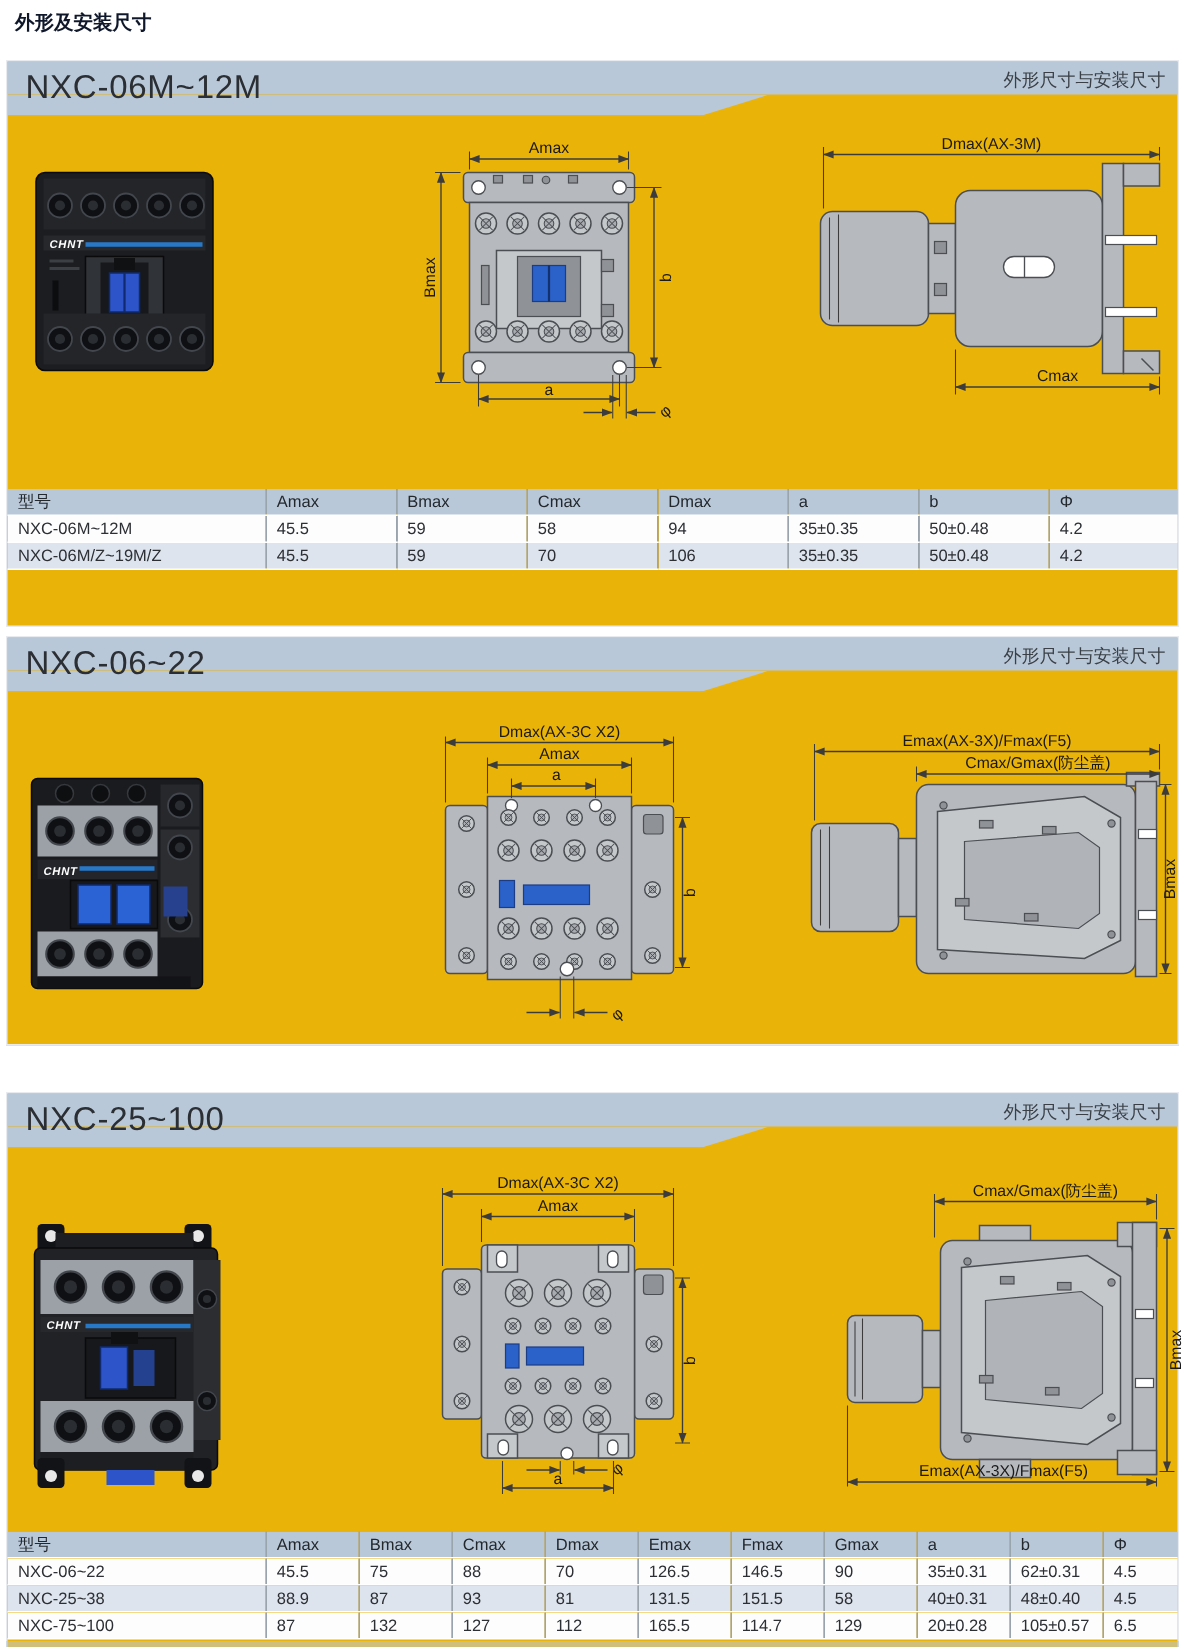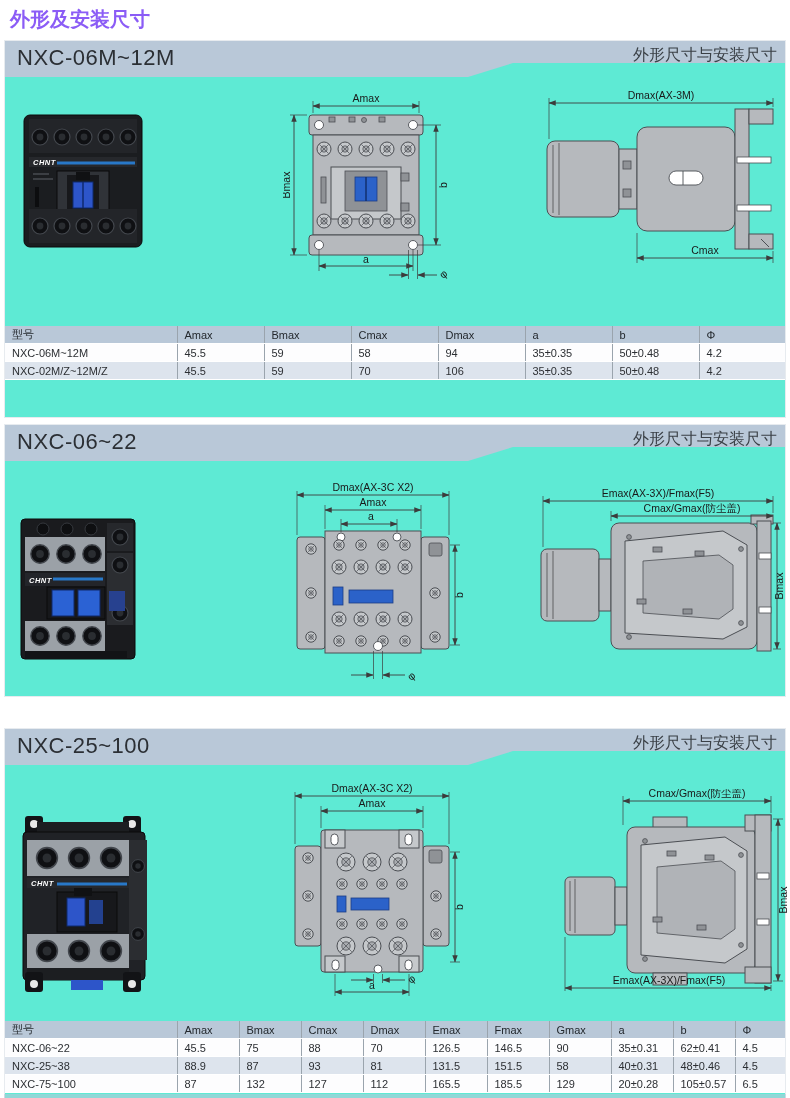--- a/index.html
+++ b/index.html
@@ -1,28 +1,28 @@
 <!DOCTYPE html>
 <html><head>
 <meta charset="utf-8">
 <style>
   :root{ --bar:#b9c8d8; --rowalt:#dde4ed; --ink:#1d1d1d; }
   html,body{margin:0;padding:0;}
   body{
     width:790px;height:1098px;position:relative;background:#fff;overflow:hidden;
     font-family:"Liberation Sans","DejaVu Sans",sans-serif;color:#1d1d1d;
   }
-  .page-title{position:absolute;left:10px;top:6px;font-size:20px;font-weight:bold;color:#8b5cf6;}
-  .section{position:absolute;left:4px;width:782px;background:#5eead4;border:1px solid #e7ebef;box-sizing:border-box;}
+  .page-title{position:absolute;left:10px;top:6px;font-size:13px;font-weight:bold;color:#0f172a;}
+  .section{position:absolute;left:4px;width:782px;background:#eab308;border:1px solid #e7ebef;box-sizing:border-box;}
   .sec-hd{position:relative;height:36px;}
   .sec-strip{position:absolute;left:0;right:0;top:0;height:22px;background:var(--bar);}
   .sec-tab{position:absolute;left:0;top:22px;width:508px;height:14px;background:var(--bar);
            clip-path:polygon(0 0,100% 0,calc(100% - 45px) 100%,0 100%);}
   .sec-title{position:absolute;left:12px;top:4px;font-size:22px;color:#2b2f34;letter-spacing:.5px;white-space:nowrap;}
-  .sec-note{position:absolute;right:8px;top:4px;font-size:16px;color:#3a4046;}
+  .sec-note{position:absolute;right:8px;top:4px;font-size:12px;color:#3a4046;}
   .abs{position:absolute;}
   table.tbl{position:absolute;left:0;width:780px;border-collapse:collapse;table-layout:fixed;font-size:11px;color:#2c2f33;}
   .tbl th,.tbl td{height:17px;padding:0 2px 0 7px;text-align:left;font-weight:normal;white-space:nowrap;overflow:hidden;
                   border-left:1px solid #9aa4ad;border-bottom:1px solid #fff;}
   .tbl th:first-child,.tbl td:first-child{border-left:none;}
   .tbl thead th{background:var(--bar);color:#23282d;}
   .tbl tbody tr:nth-child(odd) td{background:#fdfdfe;}
   .tbl tbody tr:nth-child(even) td{background:var(--rowalt);}
   .bottom-cut{position:absolute;left:4px;top:1094px;width:782px;height:4px;background:var(--bar);opacity:.55;}
   
@@ -211,21 +211,21 @@
           <td>NXC-06M~12M</td>
           <td>45.5</td>
           <td>59</td>
           <td>58</td>
           <td>94</td>
           <td>35±0.35</td>
           <td>50±0.48</td>
           <td>4.2</td>
         </tr>
         <tr>
-          <td>NXC-02M/Z~12M/Z</td>
+          <td>NXC-06M/Z~19M/Z</td>
           <td>45.5</td>
           <td>59</td>
           <td>70</td>
           <td>106</td>
           <td>35±0.35</td>
           <td>50±0.48</td>
           <td>4.2</td>
         </tr>
       </tbody>
     </table>
@@ -528,44 +528,44 @@
         <tr>
           <td>NXC-06~22</td>
           <td>45.5</td>
           <td>75</td>
           <td>88</td>
           <td>70</td>
           <td>126.5</td>
           <td>146.5</td>
           <td>90</td>
           <td>35±0.31</td>
-          <td>62±0.41</td>
+          <td>62±0.31</td>
           <td>4.5</td>
         </tr>
         <tr>
           <td>NXC-25~38</td>
           <td>88.9</td>
           <td>87</td>
           <td>93</td>
           <td>81</td>
           <td>131.5</td>
           <td>151.5</td>
           <td>58</td>
           <td>40±0.31</td>
-          <td>48±0.46</td>
+          <td>48±0.40</td>
           <td>4.5</td>
         </tr>
         <tr>
           <td>NXC-75~100</td>
           <td>87</td>
           <td>132</td>
           <td>127</td>
           <td>112</td>
           <td>165.5</td>
-          <td>185.5</td>
+          <td>114.7</td>
           <td>129</td>
           <td>20±0.28</td>
           <td>105±0.57</td>
           <td>6.5</td>
         </tr>
       </tbody>
     </table>
 </div>
 
 <div class="bottom-cut"></div>

